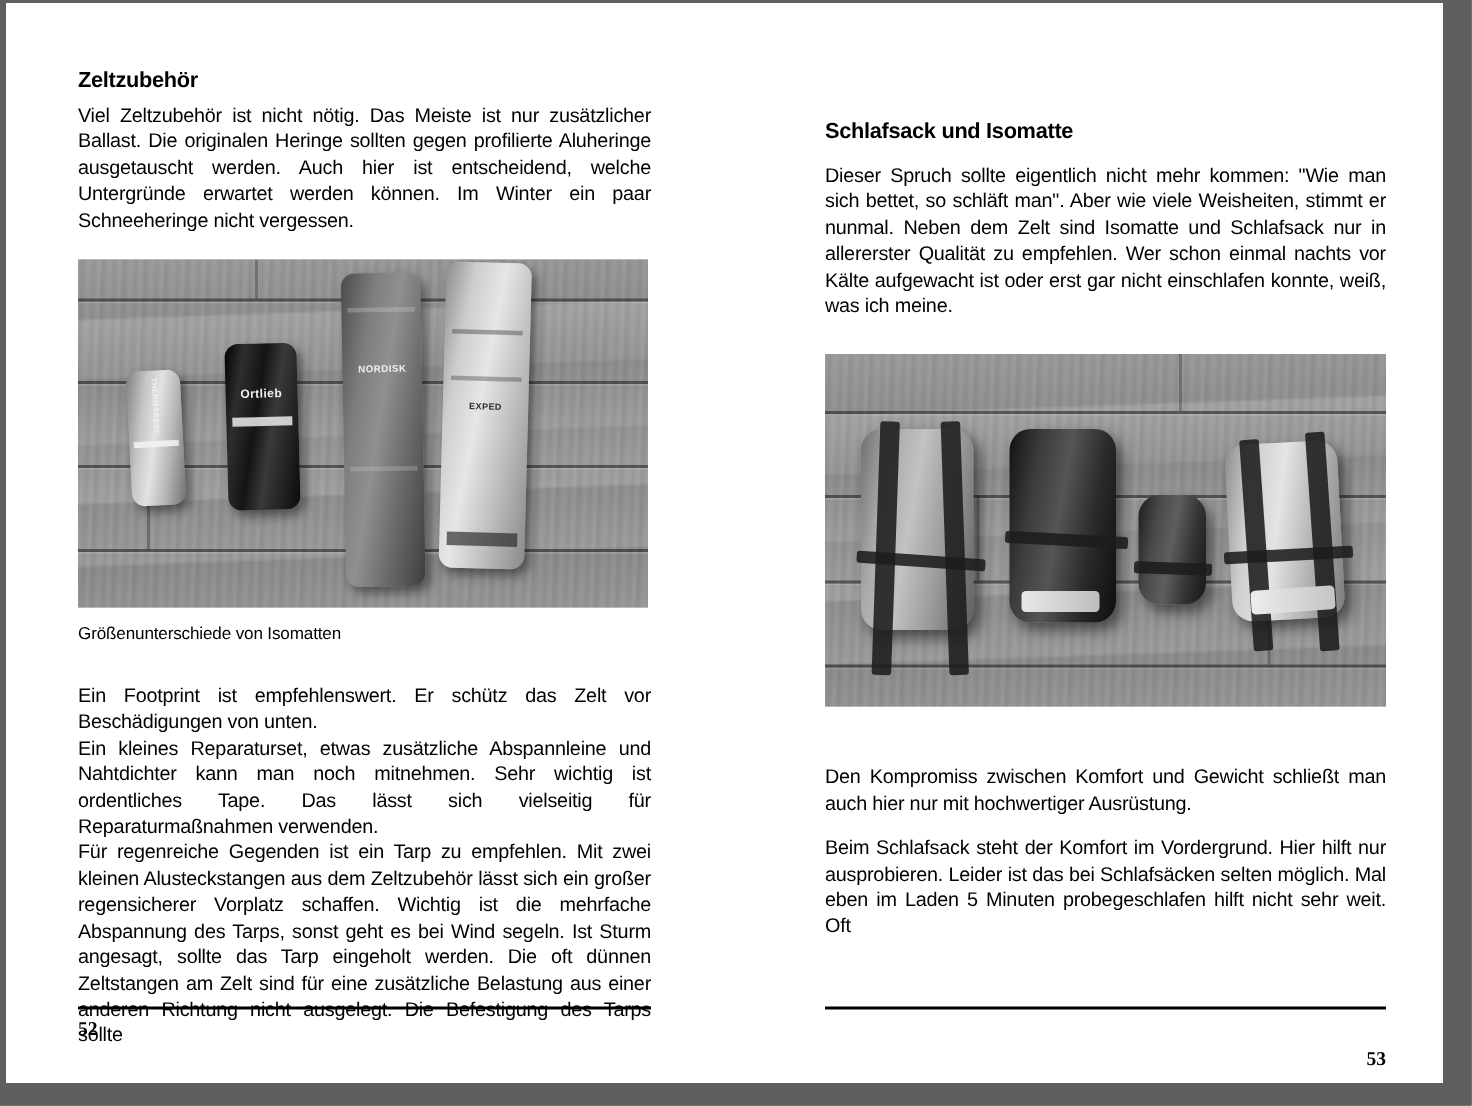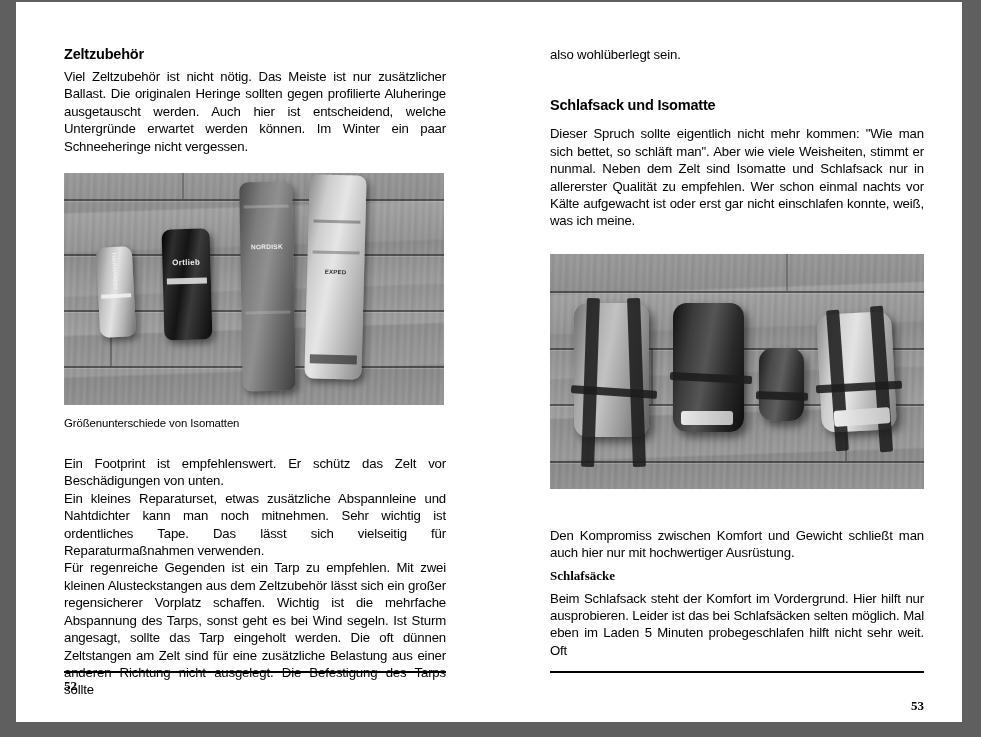--- a/index.html
+++ b/index.html
@@ -20,21 +20,21 @@
     height: 737px;
     background: #5f5f5f;
   }
   .page {
     position: absolute;
     top: 2px;
     background: #ffffff;
     height: 720px;
     overflow: hidden;
   }
-  .page-left  { left: 16px;   width: 576px; }
+  .page-left  { left: 4px;   width: 576px; }
   .page-right { left: 492px; width: 470px; }
 
   .content {
     position: absolute;
     top: 0;
     bottom: 0;
   }
   .page-left .content  { left: 48px; width: 382px; }
   .page-right .content { left: 58px; width: 374px; }
 
@@ -267,21 +267,20 @@
       </div>
 
     </div>
   </div>
 
   <div class="page page-right">
     <div class="content">
 
       <div style="height:44px"></div>
 
-      <p class="body nojust">also wohlüberlegt sein.</p>
 
       <div class="gap-xl"></div>
       <div style="height:8px"></div>
 
       <h2 class="section-head">Schlafsack und Isomatte</h2>
 
       <div class="gap-m"></div>
 
       <p class="body">Dieser Spruch sollte eigentlich nicht mehr kommen: "Wie man sich bettet, so schläft man". Aber wie viele Weisheiten, stimmt er nunmal. Neben dem Zelt sind Isomatte und Schlafsack nur in allererster Qualität zu empfehlen. Wer schon einmal nachts vor Kälte aufgewacht ist oder erst gar nicht einschlafen konnte, weiß, was ich meine.</p>
 
@@ -332,21 +331,20 @@
 
       <div class="gap-m"></div>
 
 
       <div class="gap-xl"></div>
 
       <p class="body">Den Kompromiss zwischen Komfort und Gewicht schließt man auch hier nur mit hochwertiger Ausrüstung.</p>
 
       <div class="gap-s"></div>
 
-      <h3 class="sub-head">Schlafsäcke</h3>
 
       <div class="gap-s"></div>
 
       <p class="body">Beim Schlafsack steht der Komfort im Vordergrund. Hier hilft nur ausprobieren. Leider ist das bei Schlafsäcken selten möglich. Mal eben im Laden 5 Minuten probegeschlafen hilft nicht sehr weit. Oft</p>
 
       <div style="position:absolute;left:0;right:0;top:669px;">
         <div class="footer-rule"></div>
         <div class="folio folio-right">53</div>
       </div>
 

